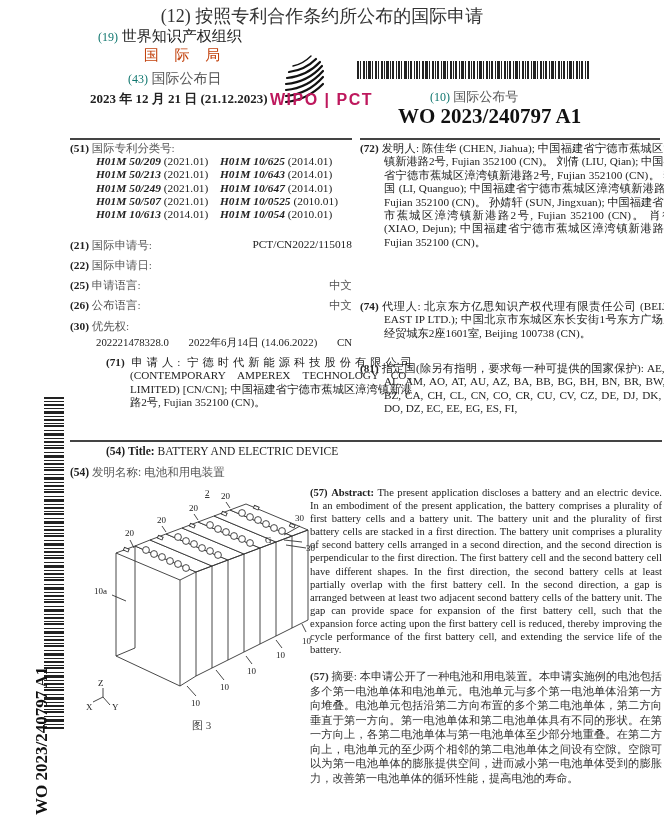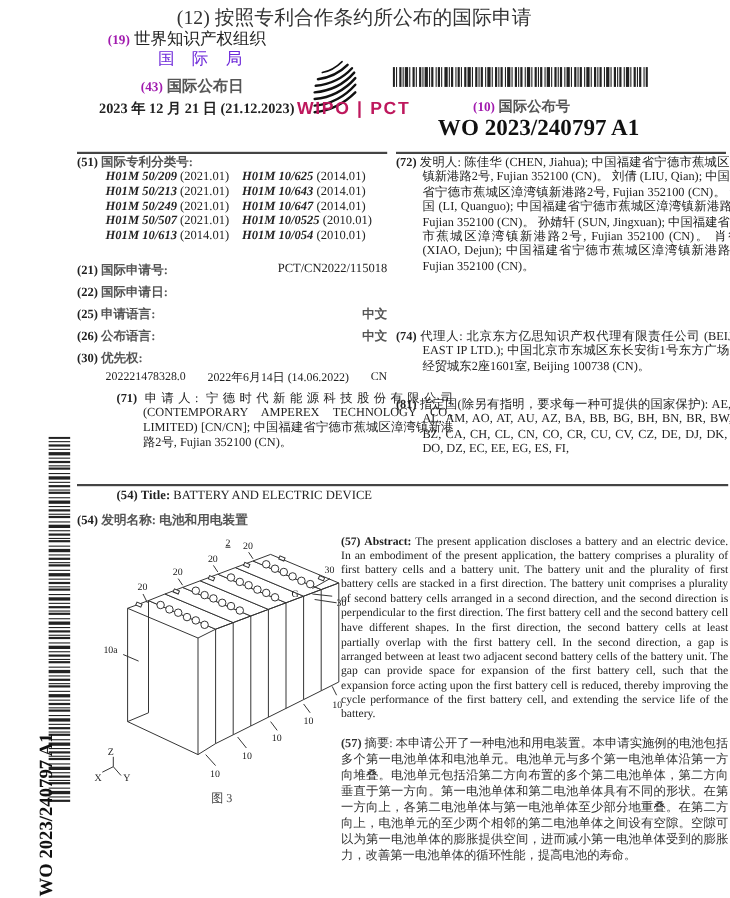--- a/index.html
+++ b/index.html
@@ -1,25 +1,25 @@
 <!DOCTYPE html>
 <html><head>
 <meta charset="utf-8">
 <style>
   html, body { margin:0; padding:0; background:#fff; }
   body { width:664px; height:816px; position:relative; overflow:hidden; font-family:"Liberation Serif","DejaVu Serif",serif; color:#222; }
   .abs { position:absolute; }
   .bold { font-weight:bold; }
-  .gray { color:#555;font-weight:bold; }
-  .num { font-weight:bold; color:#a21caf; }
+  .gray { color:#555; }
+  .num { font-weight:normal; color:#0f766e; }
 
   
   #doc-type { left:0; width:644px; top:4px; text-align:center; font-size:18px; color:#333; }
   #office { left:98px; top:27px; font-size:15px; line-height:18px; }
-  #office .sub { display:block; text-align:center; padding-left:30px; letter-spacing:6px; color:#6d28d9; }
+  #office .sub { display:block; text-align:center; padding-left:30px; letter-spacing:6px; color:#c2410c; }
   #pubdate-label { left:128px; top:70px; font-size:14px; }
   #pubdate { left:90px; top:90px; font-size:13px; font-weight:bold; }
   #wipo-logo { left:283px; top:54px; width:44px; height:52px; }
   #wipo-text { left:270px; top:91px; font-family:"Liberation Sans","DejaVu Sans",sans-serif; font-size:16px; font-weight:bold; letter-spacing:1.5px; color:#be185d; }
   #barcode-top { left:357px; top:61px; width:232px; height:18px; }
   #pubno-label { left:430px; top:88px; font-size:13px; }
   #pubno { left:398px; top:104px; font-size:21px; font-weight:bold; color:#111; }
   .hr { position:absolute; height:2px; background:#444; }
 
   

